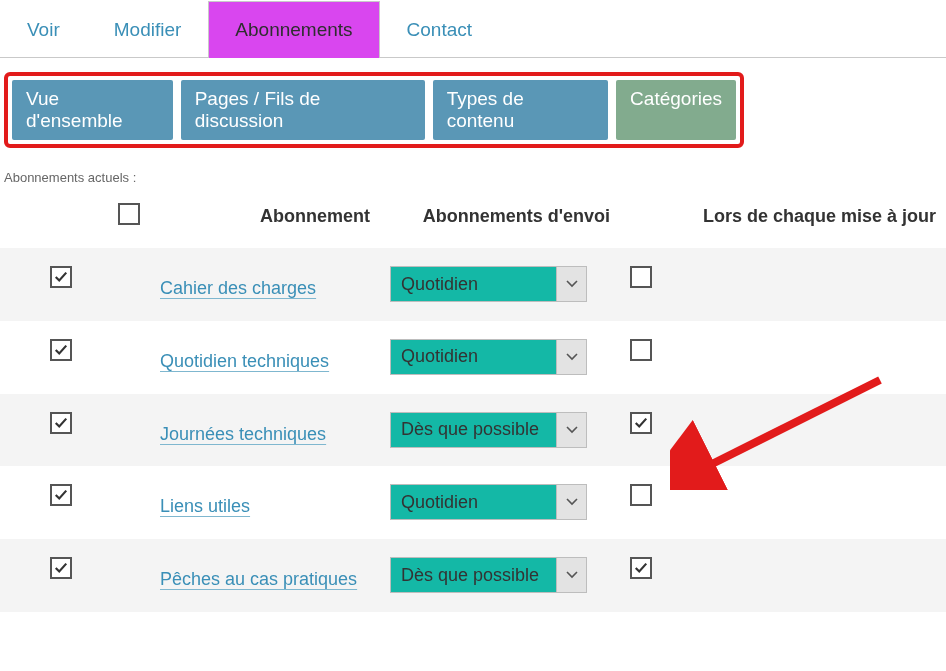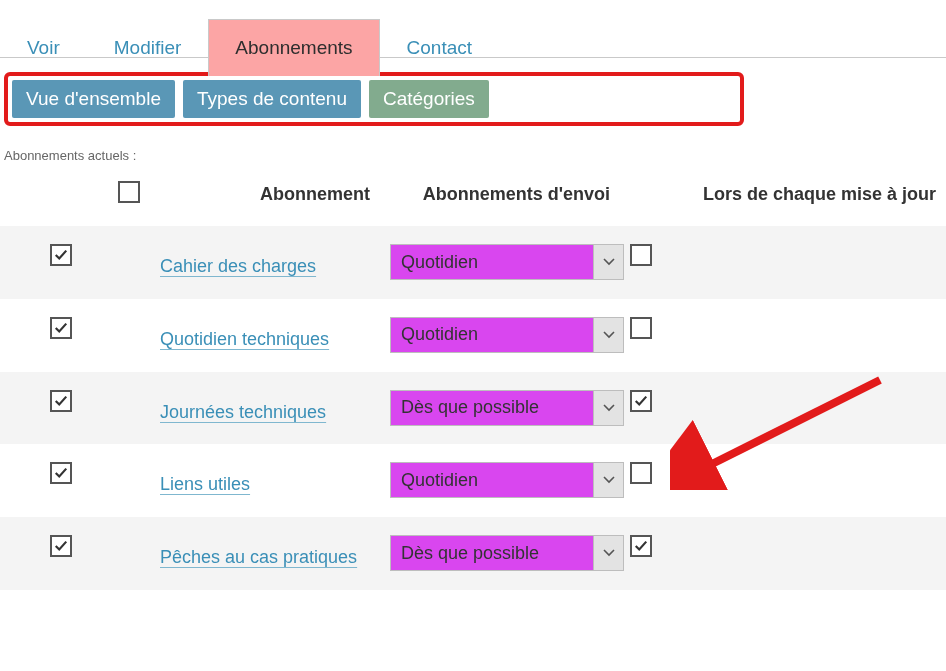--- a/index.html
+++ b/index.html
@@ -36,26 +36,26 @@
   .tab {
     display: flex;
     align-items: center;
     padding: 0 26px;
     color: var(--link);
     cursor: pointer;
     font-size: 19px;
     border: 1px solid transparent;
     border-bottom: none;
     position: relative;
-    top: 19px;
+    top: 1px;
   }
   .tab.active {
     color: var(--tab-active);
     border-color: var(--border);
-    background: #fca5a5;
+    background: #d946ef;
     text-align: center;
   }
 
   
   .subnav-wrap {
     margin: 14px 8px 0 4px;
     border: 4px solid var(--highlight-red);
     border-radius: 6px;
     padding: 4px;
     width: 740px;
@@ -124,24 +124,24 @@
   }
   .chk svg { display: none; }
   .chk.checked svg { display: block; }
 
   
   .upd-chk { margin-left: 0; }
 
   
   .sel {
     display: flex;
-    width: 234px;
+    width: 197px;
     height: 36px;
     border: 1px solid #bdbdbd;
-    background: #d946ef;
+    background: #14b8a6;
     align-items: stretch;
     cursor: pointer;
   }
   .sel .sel-val {
     flex: 1;
     display: flex;
     align-items: center;
     padding: 0 10px;
     color: #333;
     font-size: 18px;
@@ -170,20 +170,21 @@
 
   <div class="tabs">
     <div class="tab">Voir</div>
     <div class="tab">Modifier</div>
     <div class="tab active">Abonnements</div>
     <div class="tab">Contact</div>
   </div>
 
   <div class="subnav-wrap">
     <div class="pill">Vue d'ensemble</div>
+    <div class="pill">Pages / Fils de discussion</div>
     <div class="pill">Types de contenu</div>
     <div class="pill green">Catégories</div>
   </div>
 
   <div class="current-subs">Abonnements actuels :</div>
 
   <table class="tbl">
     <colgroup>
       <col class="c-sel">
         <col class="c-sub">

